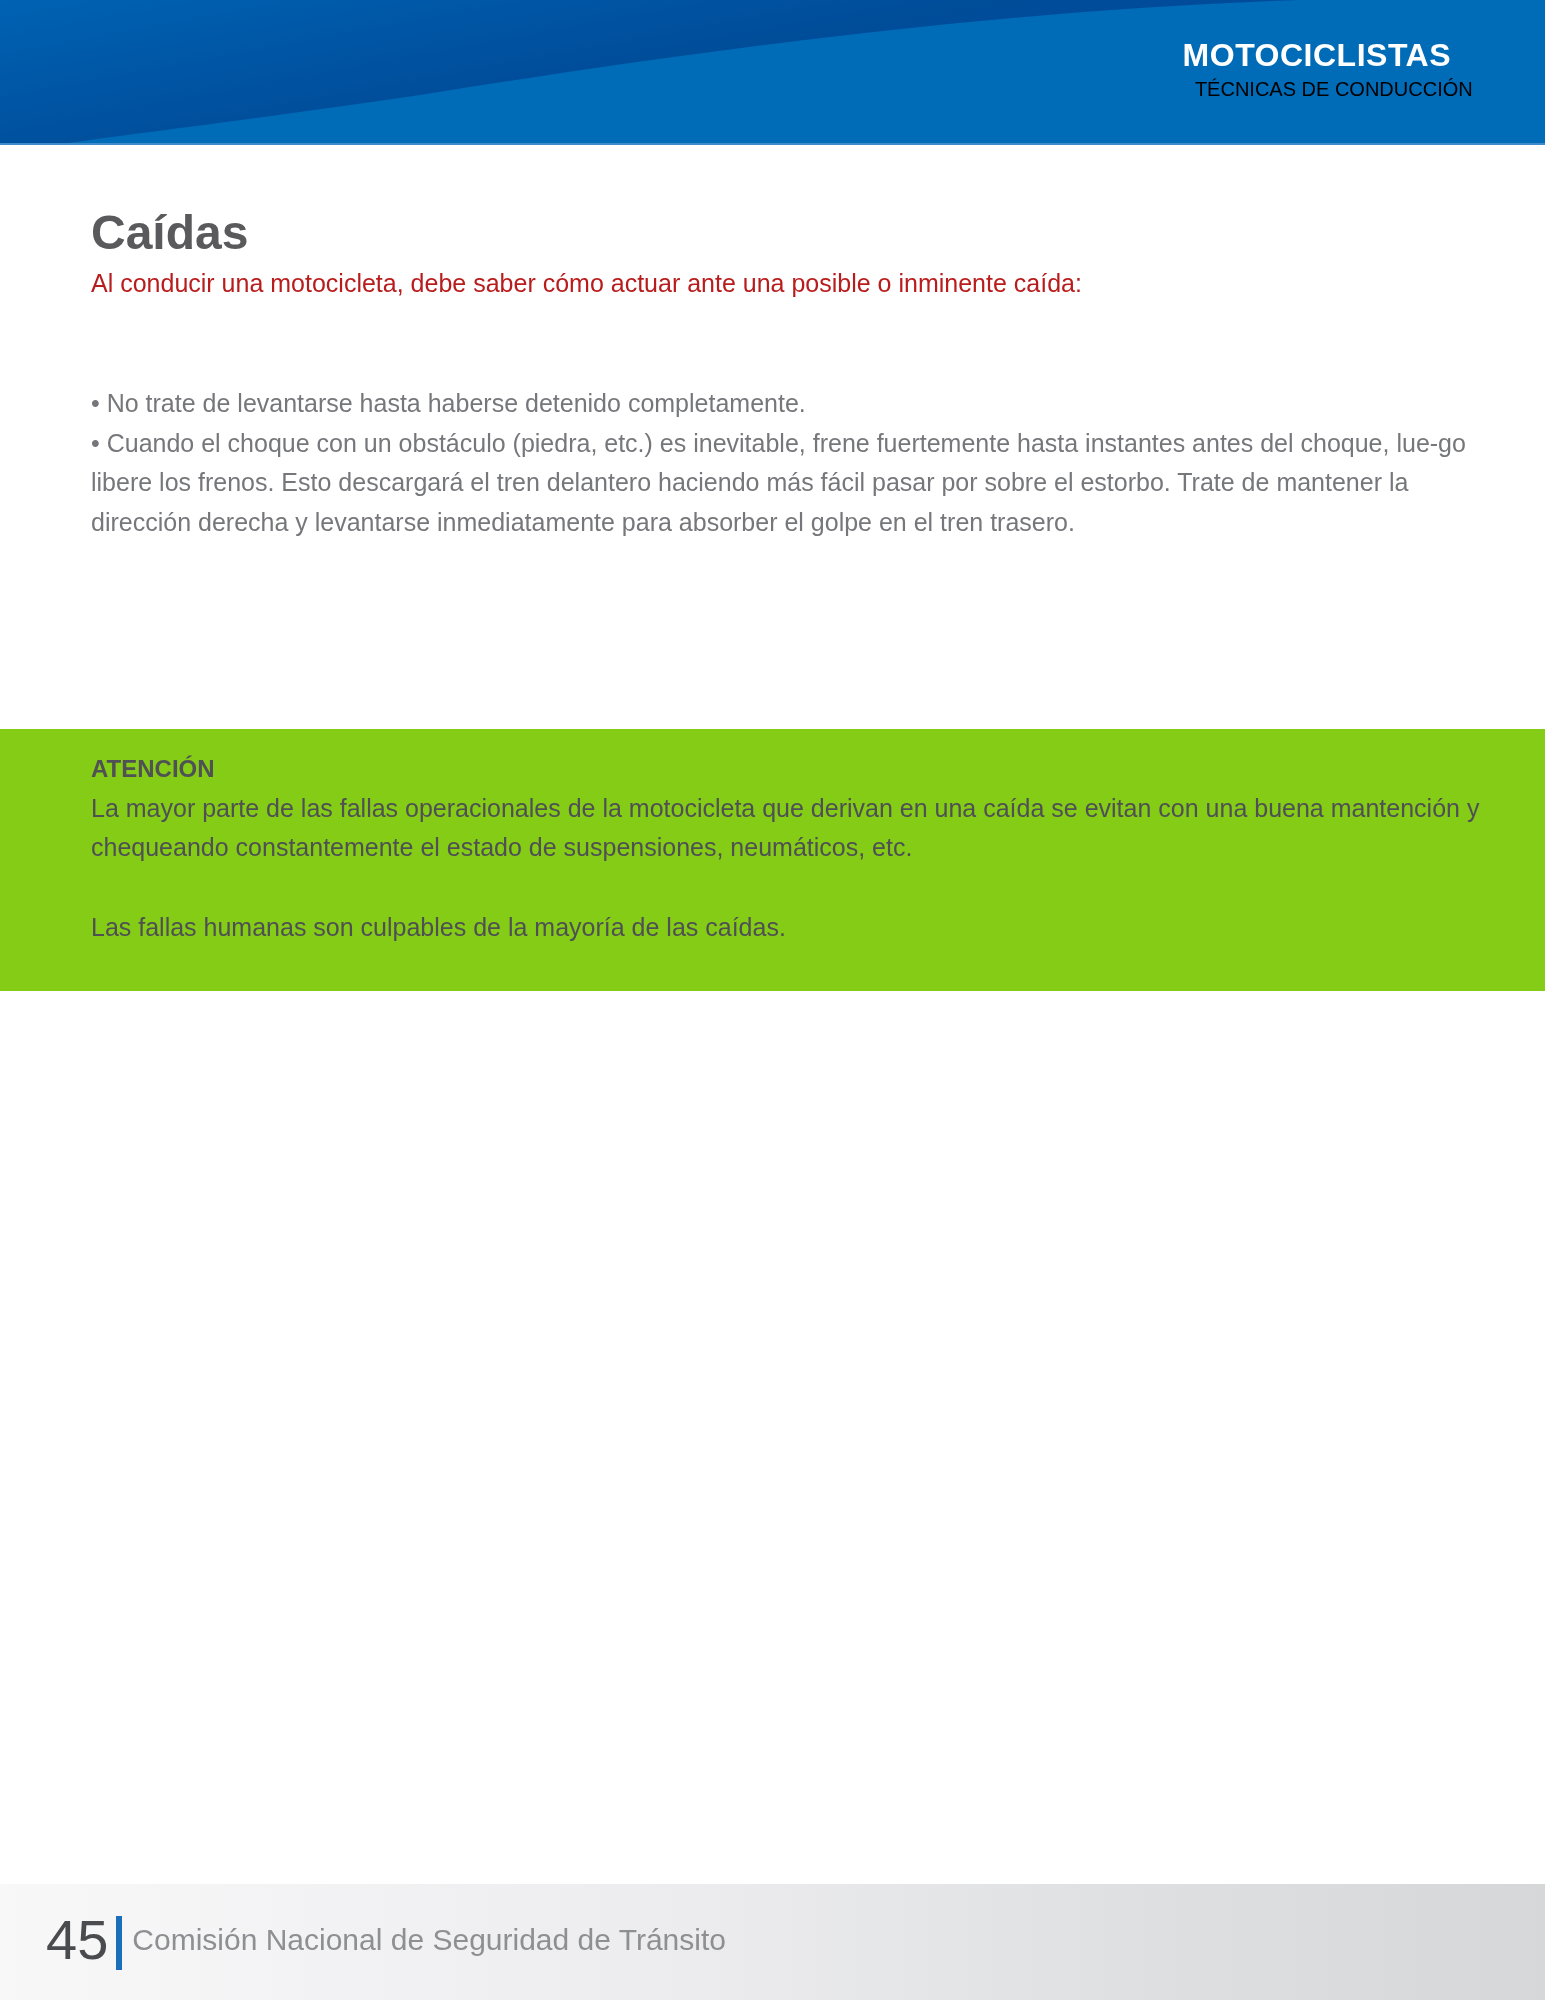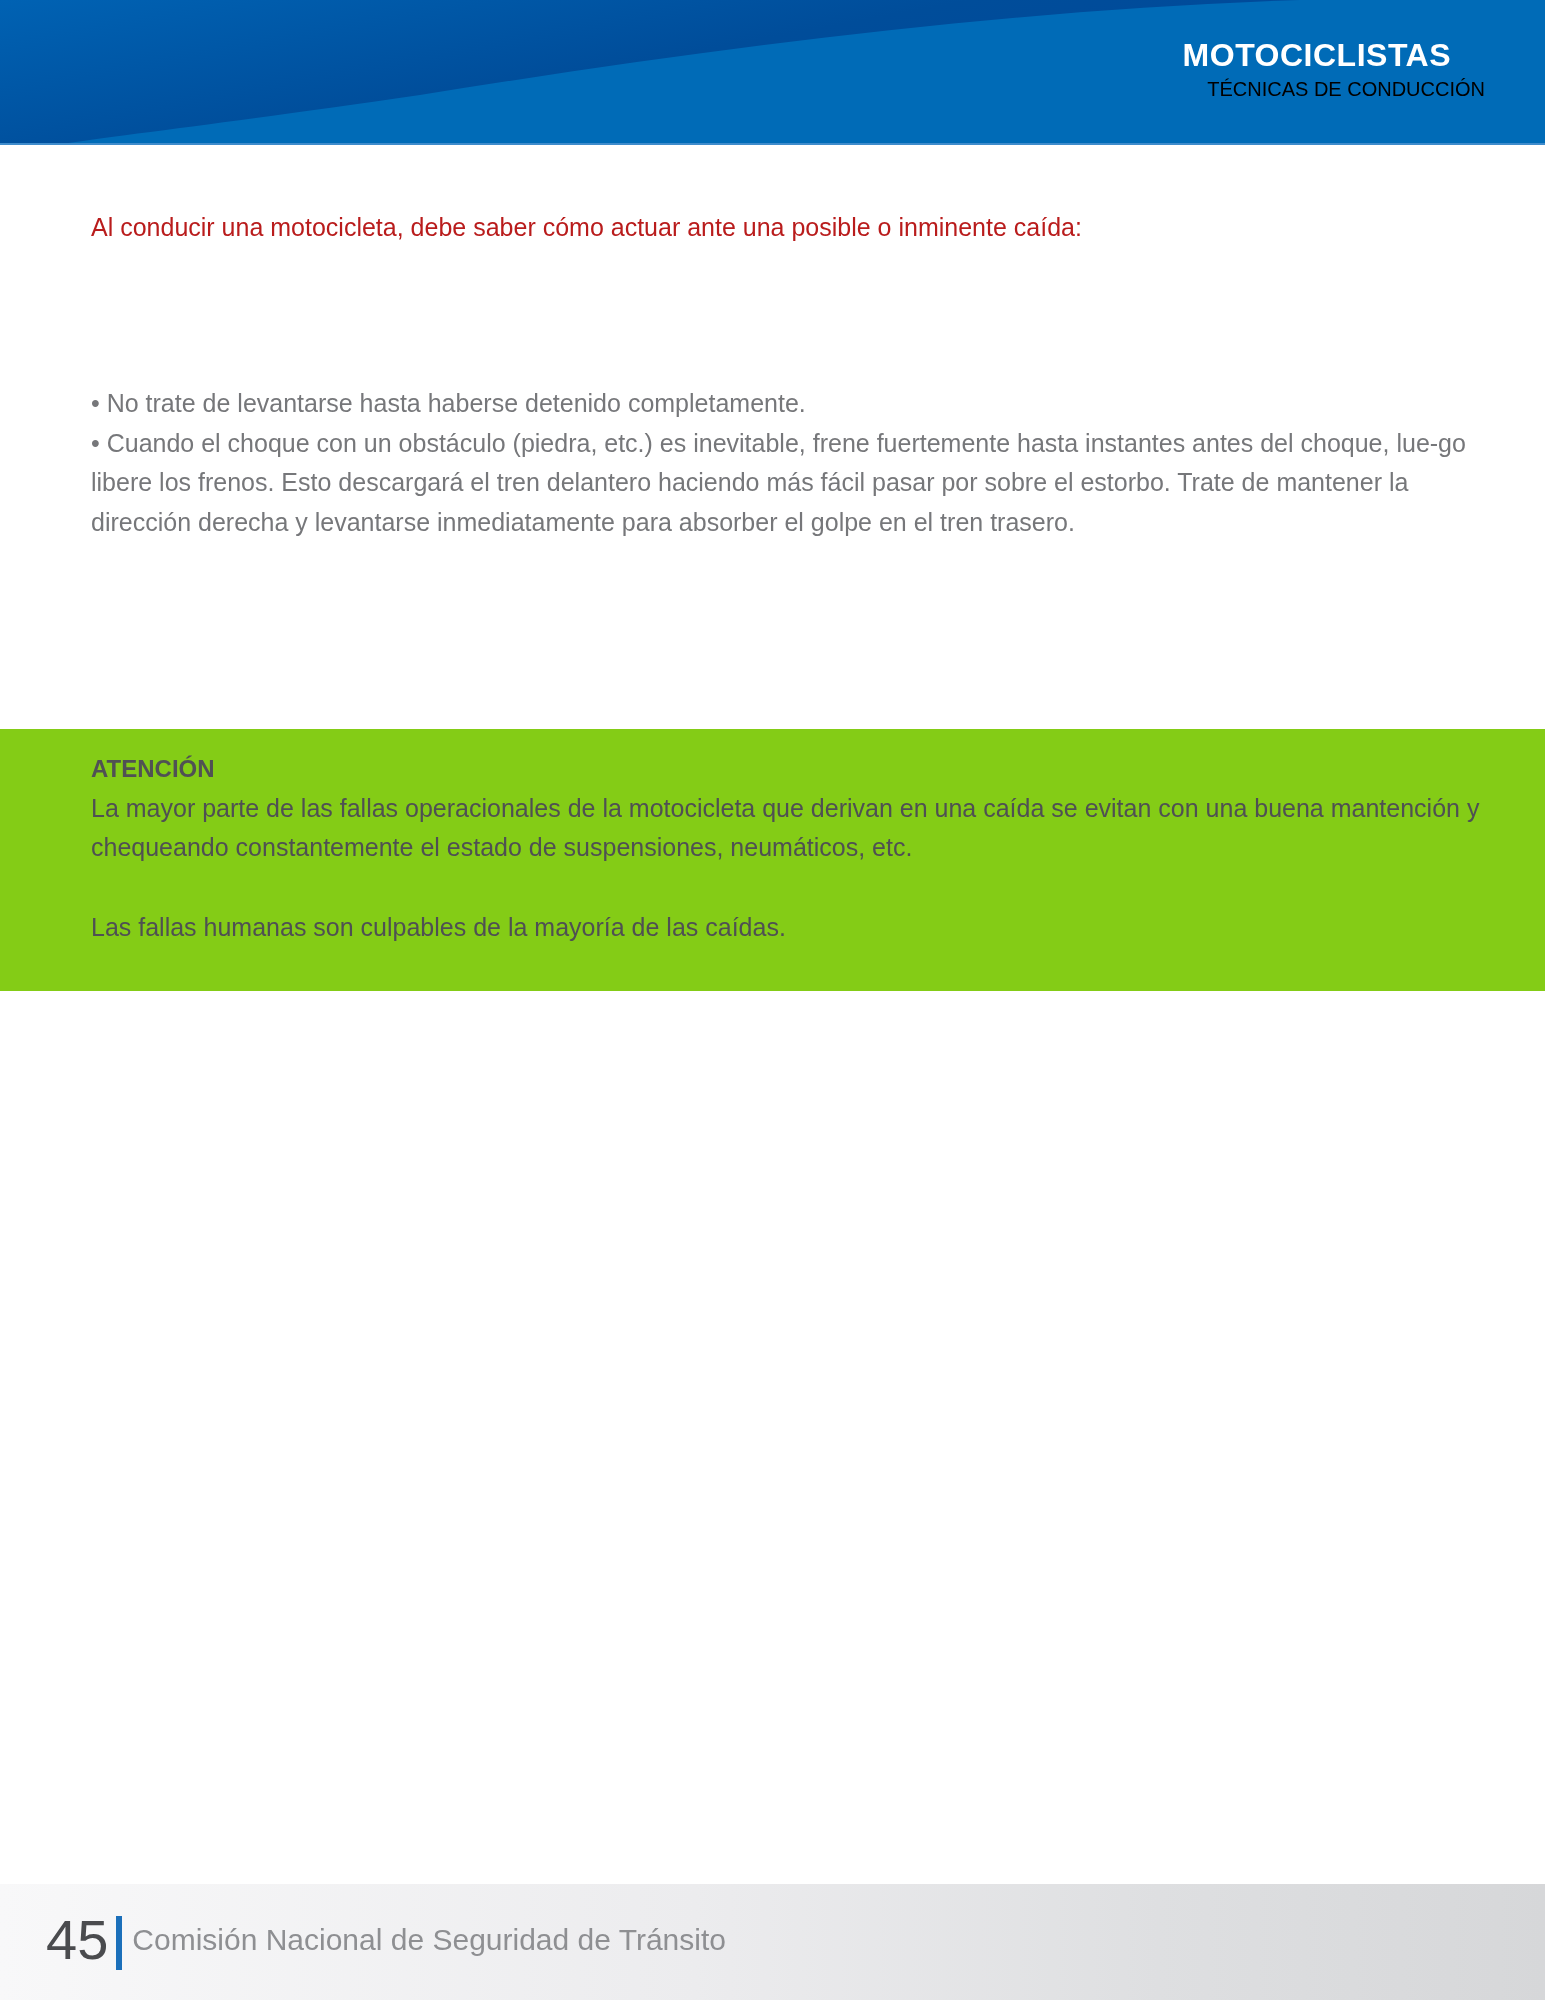--- a/index.html
+++ b/index.html
@@ -32,21 +32,21 @@
       position: absolute;
       left: 0; bottom: 0;
       width: 100%;
       height: 2px;
       background: #3f8ccc;
     }
     .header-titles {
       position: absolute;
       right: 60px;
       top: 38px;
-      text-align: right;
+      text-align: center;
       line-height: 34px;
       margin-left: 32px;
     }
     .header-title {
       color: #ffffff;
       font-weight: bold;
       font-size: 32px;
       letter-spacing: 0.5px;
       padding-right: 34px;
       display: block;
@@ -161,20 +161,21 @@
     <path d="M0,0 L1300,0 C1000,10 700,50 420,95 C250,120 120,135 55,145 L0,145 Z" fill="url(#wg)"></path>
   </svg>
   <div class="rule"></div>
   <div class="header-titles">
     <span class="header-title">MOTOCICLISTAS</span>
     <span class="header-subtitle">TÉCNICAS DE CONDUCCIÓN</span>
   </div>
 </header>
 
 <section class="content">
+  <h1 class="page-title">Caídas</h1>
   <p class="intro">Al conducir una motocicleta, debe saber cómo actuar ante una posible o inminente caída:</p>
 </section>
 
 <section class="bullets">
   <p>• No trate de levantarse hasta haberse detenido completamente.</p>
   <p>• Cuando el choque con un obstáculo (piedra, etc.) es inevitable, frene fuertemente hasta instantes antes del choque, lue-go libere los frenos. Esto descargará el tren delantero haciendo más fácil pasar por sobre el estorbo. Trate de mantener la dirección derecha y levantarse inmediatamente para absorber el golpe en el tren trasero.</p>
 </section>
 
 <aside class="callout">
   <div class="callout-inner">

